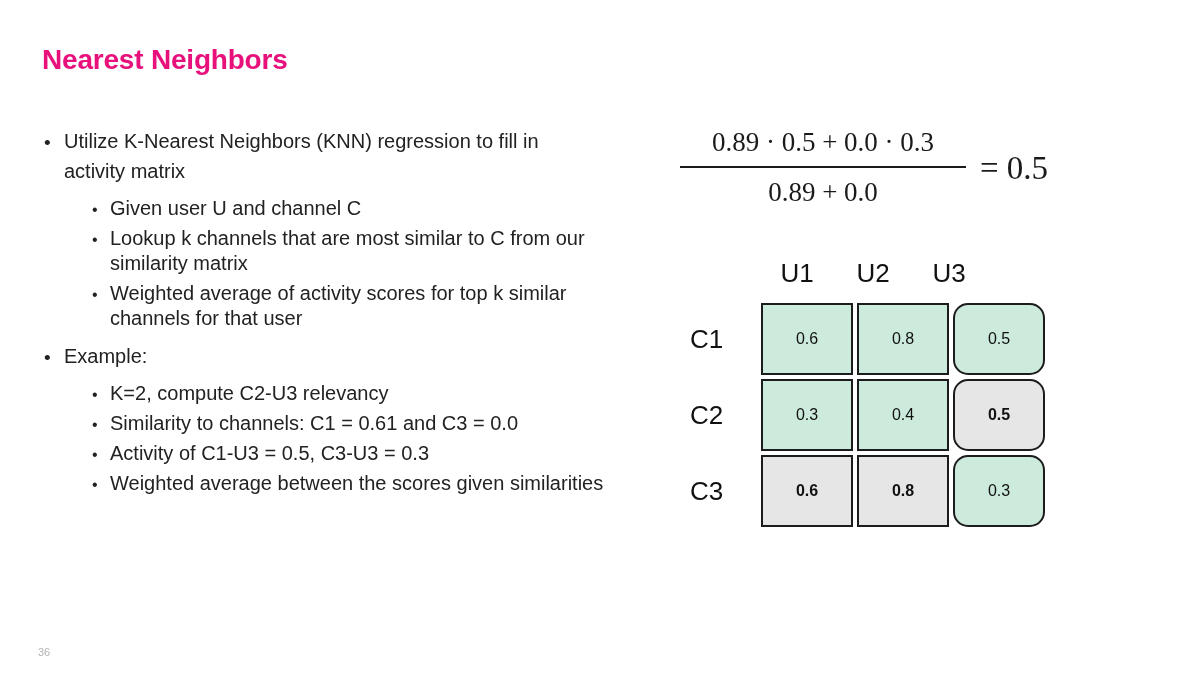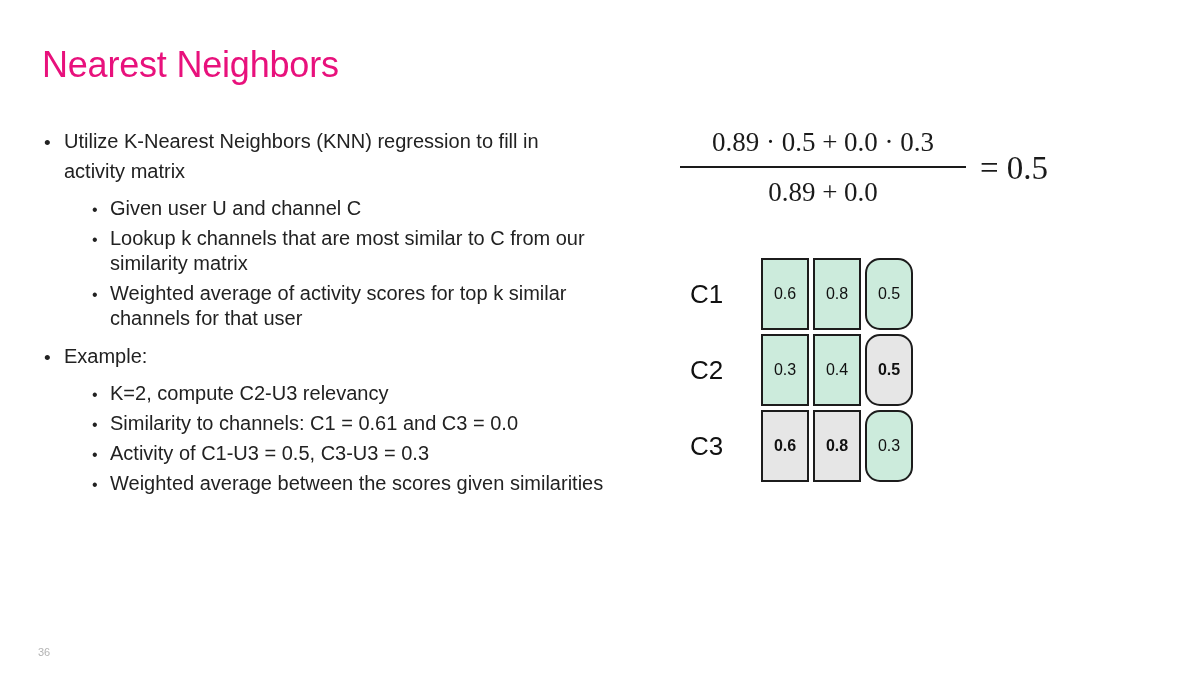--- a/index.html
+++ b/index.html
@@ -17,22 +17,22 @@
     width: 1200px;
     height: 675px;
     background: #ffffff;
   }
 
   
   #slide-title {
     position: absolute;
     left: 42px;
     top: 44px;
-    font-size: 36px;
-    font-weight: normal;
+    font-size: 28px;
+    font-weight: bold;
     color: #E8117C;
     letter-spacing: -0.2px;
     white-space: nowrap;
   }
 
   
   #bullets {
     position: absolute;
     left: 44px;
     top: 126px;
@@ -158,21 +158,21 @@
   .matrix-row:last-child { margin-bottom: 0; }
 
   .row-header {
     width: 71px;
     text-align: left;
     font-size: 26px;
     color: #111111;
   }
 
   .cell {
-    width: 48px;
+    width: 92px;
     height: 72px;
     margin-right: 4px;
     border: 2px solid #1c1c1c;
     display: flex;
     align-items: center;
     justify-content: center;
     font-size: 16px;
     color: #111111;
   }
   .cell:last-child { margin-right: 7px; border-radius: 15px; }
@@ -238,20 +238,25 @@
   <div id="equation">
     <div class="fraction">
       <div class="frac-num">0.89 · 0.5 + 0.0 · 0.3</div>
       <div class="frac-bar"></div>
       <div class="frac-den">0.89 + 0.0</div>
     </div>
     <div class="eq-rhs">= 0.5</div>
   </div>
 
   <div id="matrix">
+    <div id="matrix-col-headers">
+        <div class="col-header">U1</div>
+        <div class="col-header">U2</div>
+        <div class="col-header">U3</div>
+      </div>
     <div id="matrix-body">
         <div class="matrix-row">
           <div class="row-header">C1</div>
           <div class="cell known">0.6</div>
           <div class="cell known">0.8</div>
           <div class="cell known">0.5</div>
         </div>
         <div class="matrix-row">
           <div class="row-header">C2</div>
           <div class="cell known">0.3</div>

